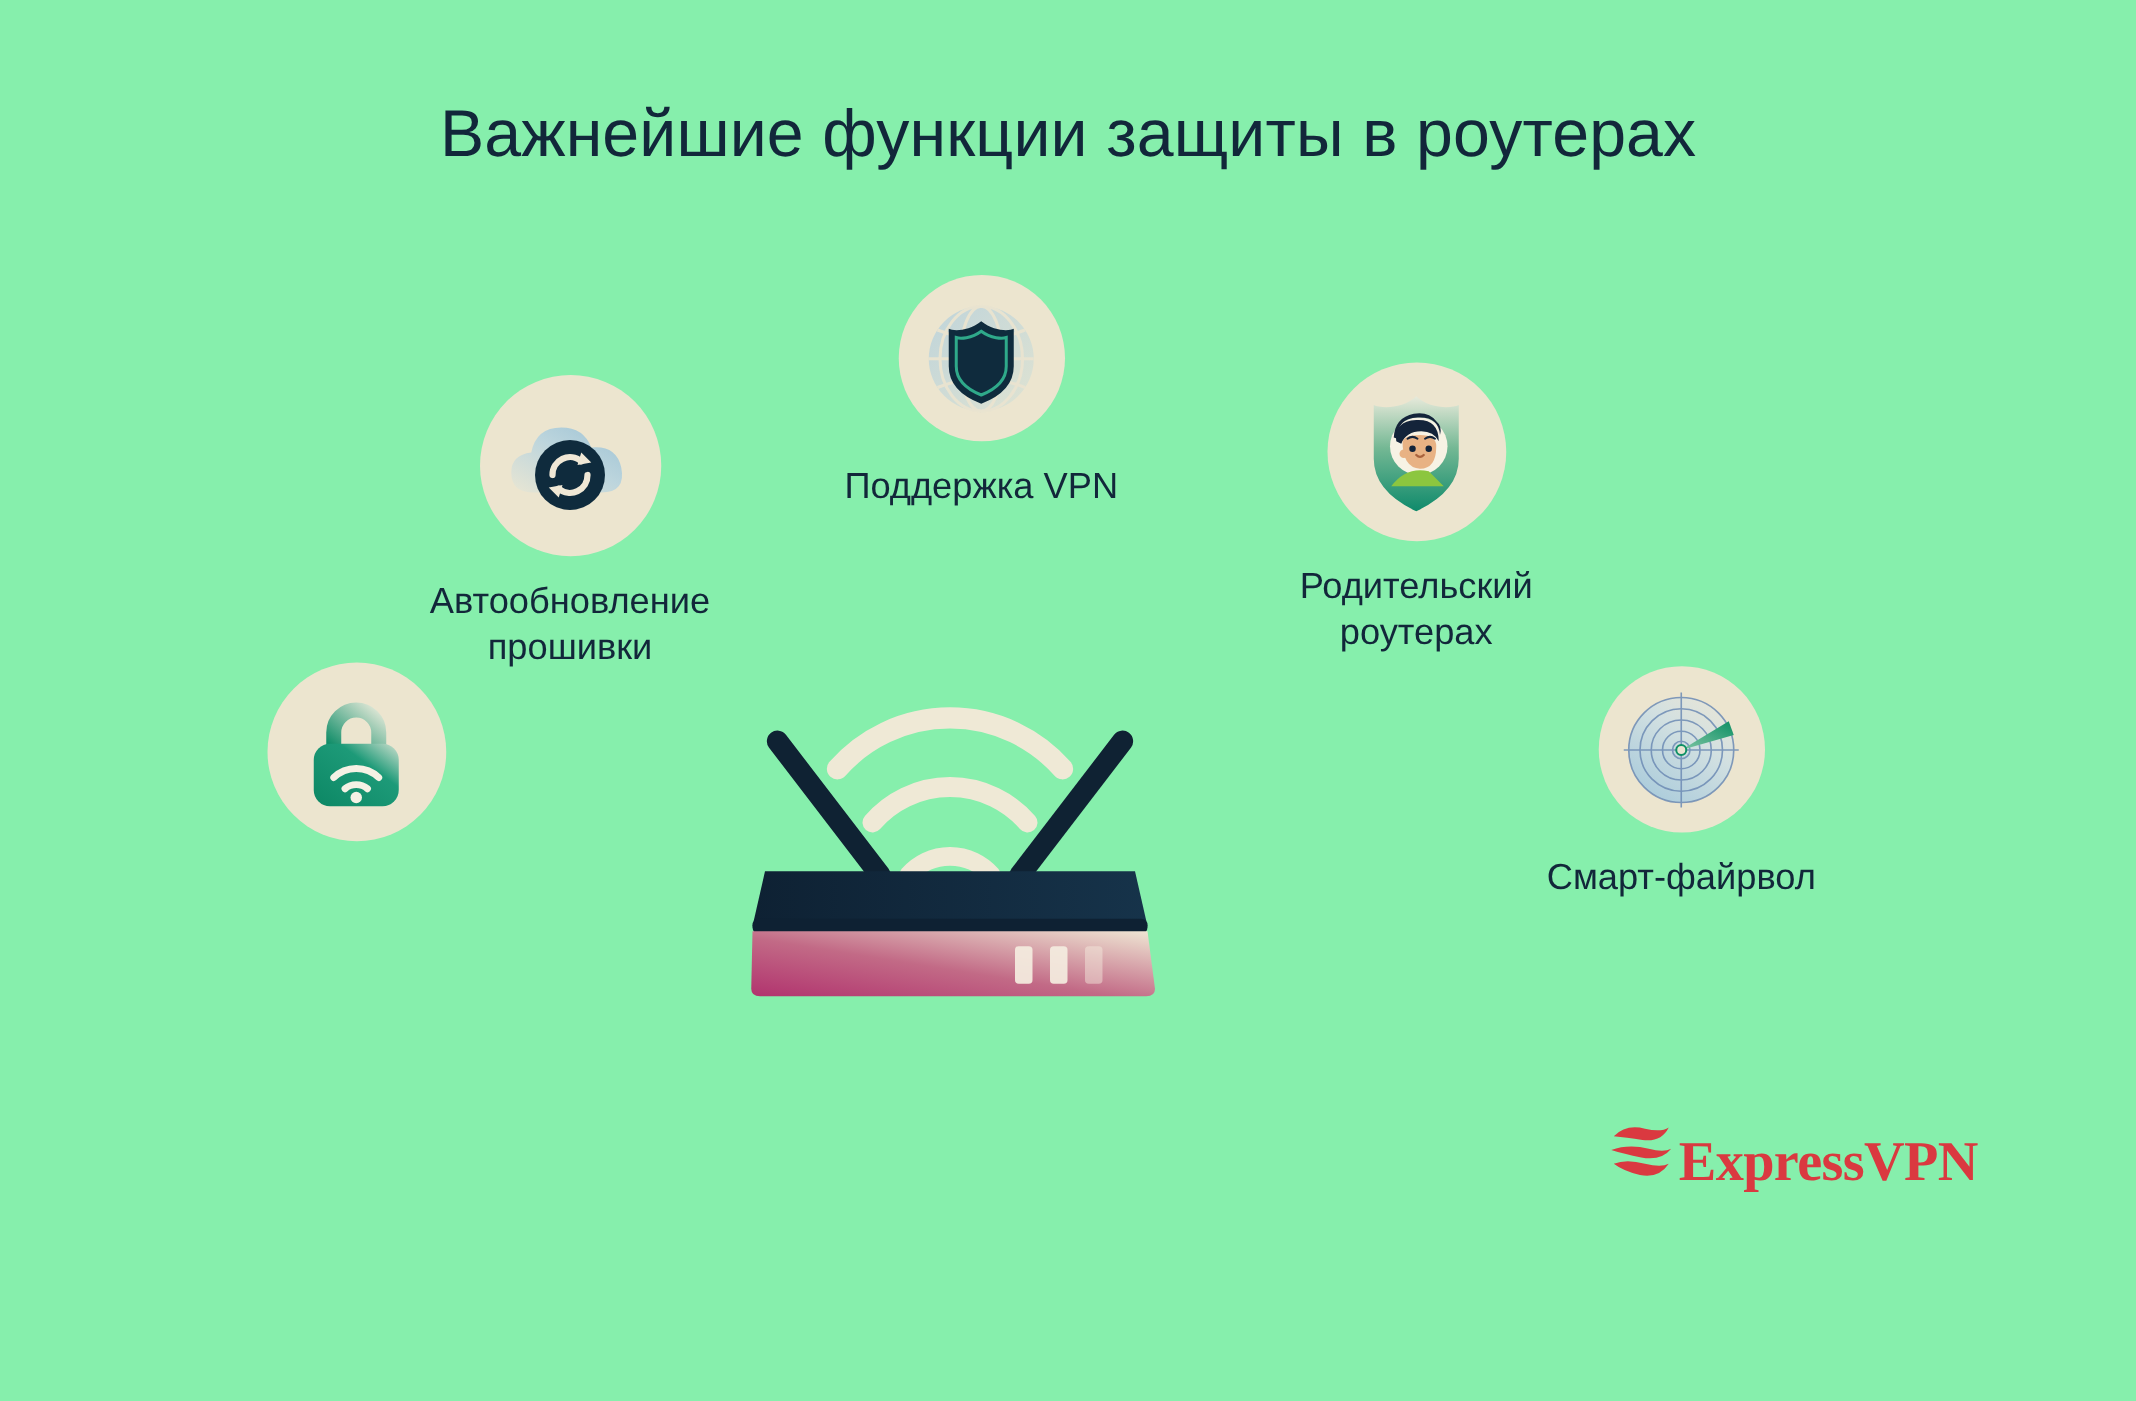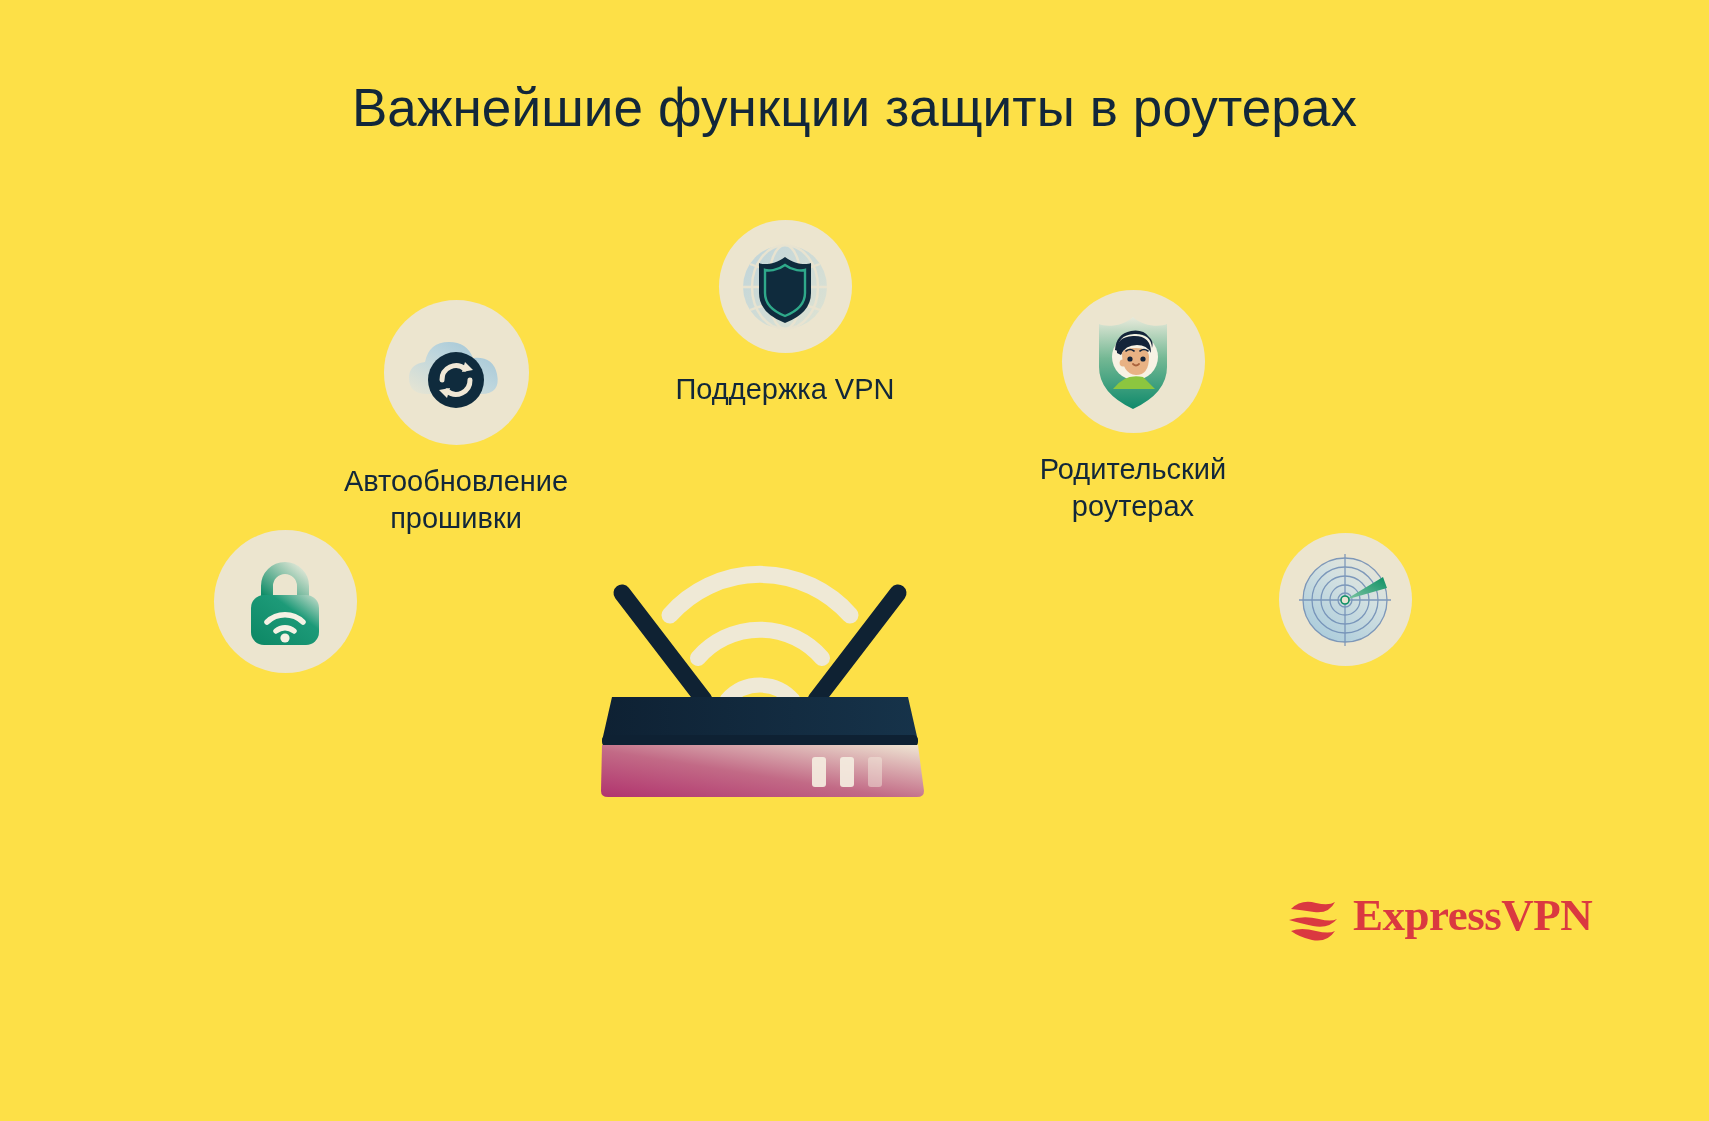--- a/index.html
+++ b/index.html
@@ -14,21 +14,21 @@
     overflow: hidden;
     font-family: "Liberation Sans", "DejaVu Sans", sans-serif;
     -webkit-font-smoothing: antialiased;
   }
 
   #canvas {
     position: absolute;
     left: 0; top: 0;
     width: 1709px;
     height: 1121px;
-    background: #fde047;
+    background: #86efac;
   }
 
   
   .title {
     position: absolute;
     left: 0;
     top: 78px;
     width: 1709px;
     text-align: center;
     font-size: 53px;
@@ -88,22 +88,22 @@
     width: 400px;
     height: 300px;
   }
 
   
   #logo {
     position: absolute;
     left: 1285px;
     top: 893px;
     display: flex;
-    align-items: flex-start;
-    gap: 12px;
+    align-items: flex-end;
+    gap: 2px;
   }
   #logo-mark { flex: 0 0 auto; }
   #logo-text {
     font-family: "Liberation Serif", "DejaVu Serif", serif;
     font-size: 45px;
     font-weight: 700;
     color: #da3940;
     letter-spacing: -0.5px;
     line-height: 1;
   }
@@ -290,20 +290,21 @@
           <circle cx="50" cy="50" r="15"></circle>
           <circle cx="50" cy="50" r="7"></circle>
           <line x1="50" y1="4" x2="50" y2="96"></line>
           <line x1="4" y1="50" x2="96" y2="50"></line>
         </g>
 
         <path d="M50 50 L88 27 L92 38 Z" fill="url(#gSweep)"></path>
         <circle cx="50" cy="50" r="4" fill="#e9e4d2" stroke="#0e8f64" stroke-width="1.6"></circle>
       </svg>
     </div>
+    <div class="feature-label">Смарт-файрвол</div>
   </div>
 
   <div id="logo">
     <span id="logo-mark">
       <svg width="56" height="54" viewBox="0 0 56 54" xmlns="http://www.w3.org/2000/svg">
         <path d="M6 16 Q16 6 31 10 Q44 13 50 9 Q44 21 29 19 Q16 17 6 16 Z" fill="#da3940"></path>
         <path d="M4 27 Q18 22 34 26 Q46 29 52 26 Q44 36 28 33 Q14 30 4 27 Z" fill="#da3940"></path>
         <path d="M6 38 Q16 34 31 38 Q44 41 50 38 Q42 50 27 47 Q14 44 6 38 Z" fill="#da3940"></path>
       </svg>
     </span>

